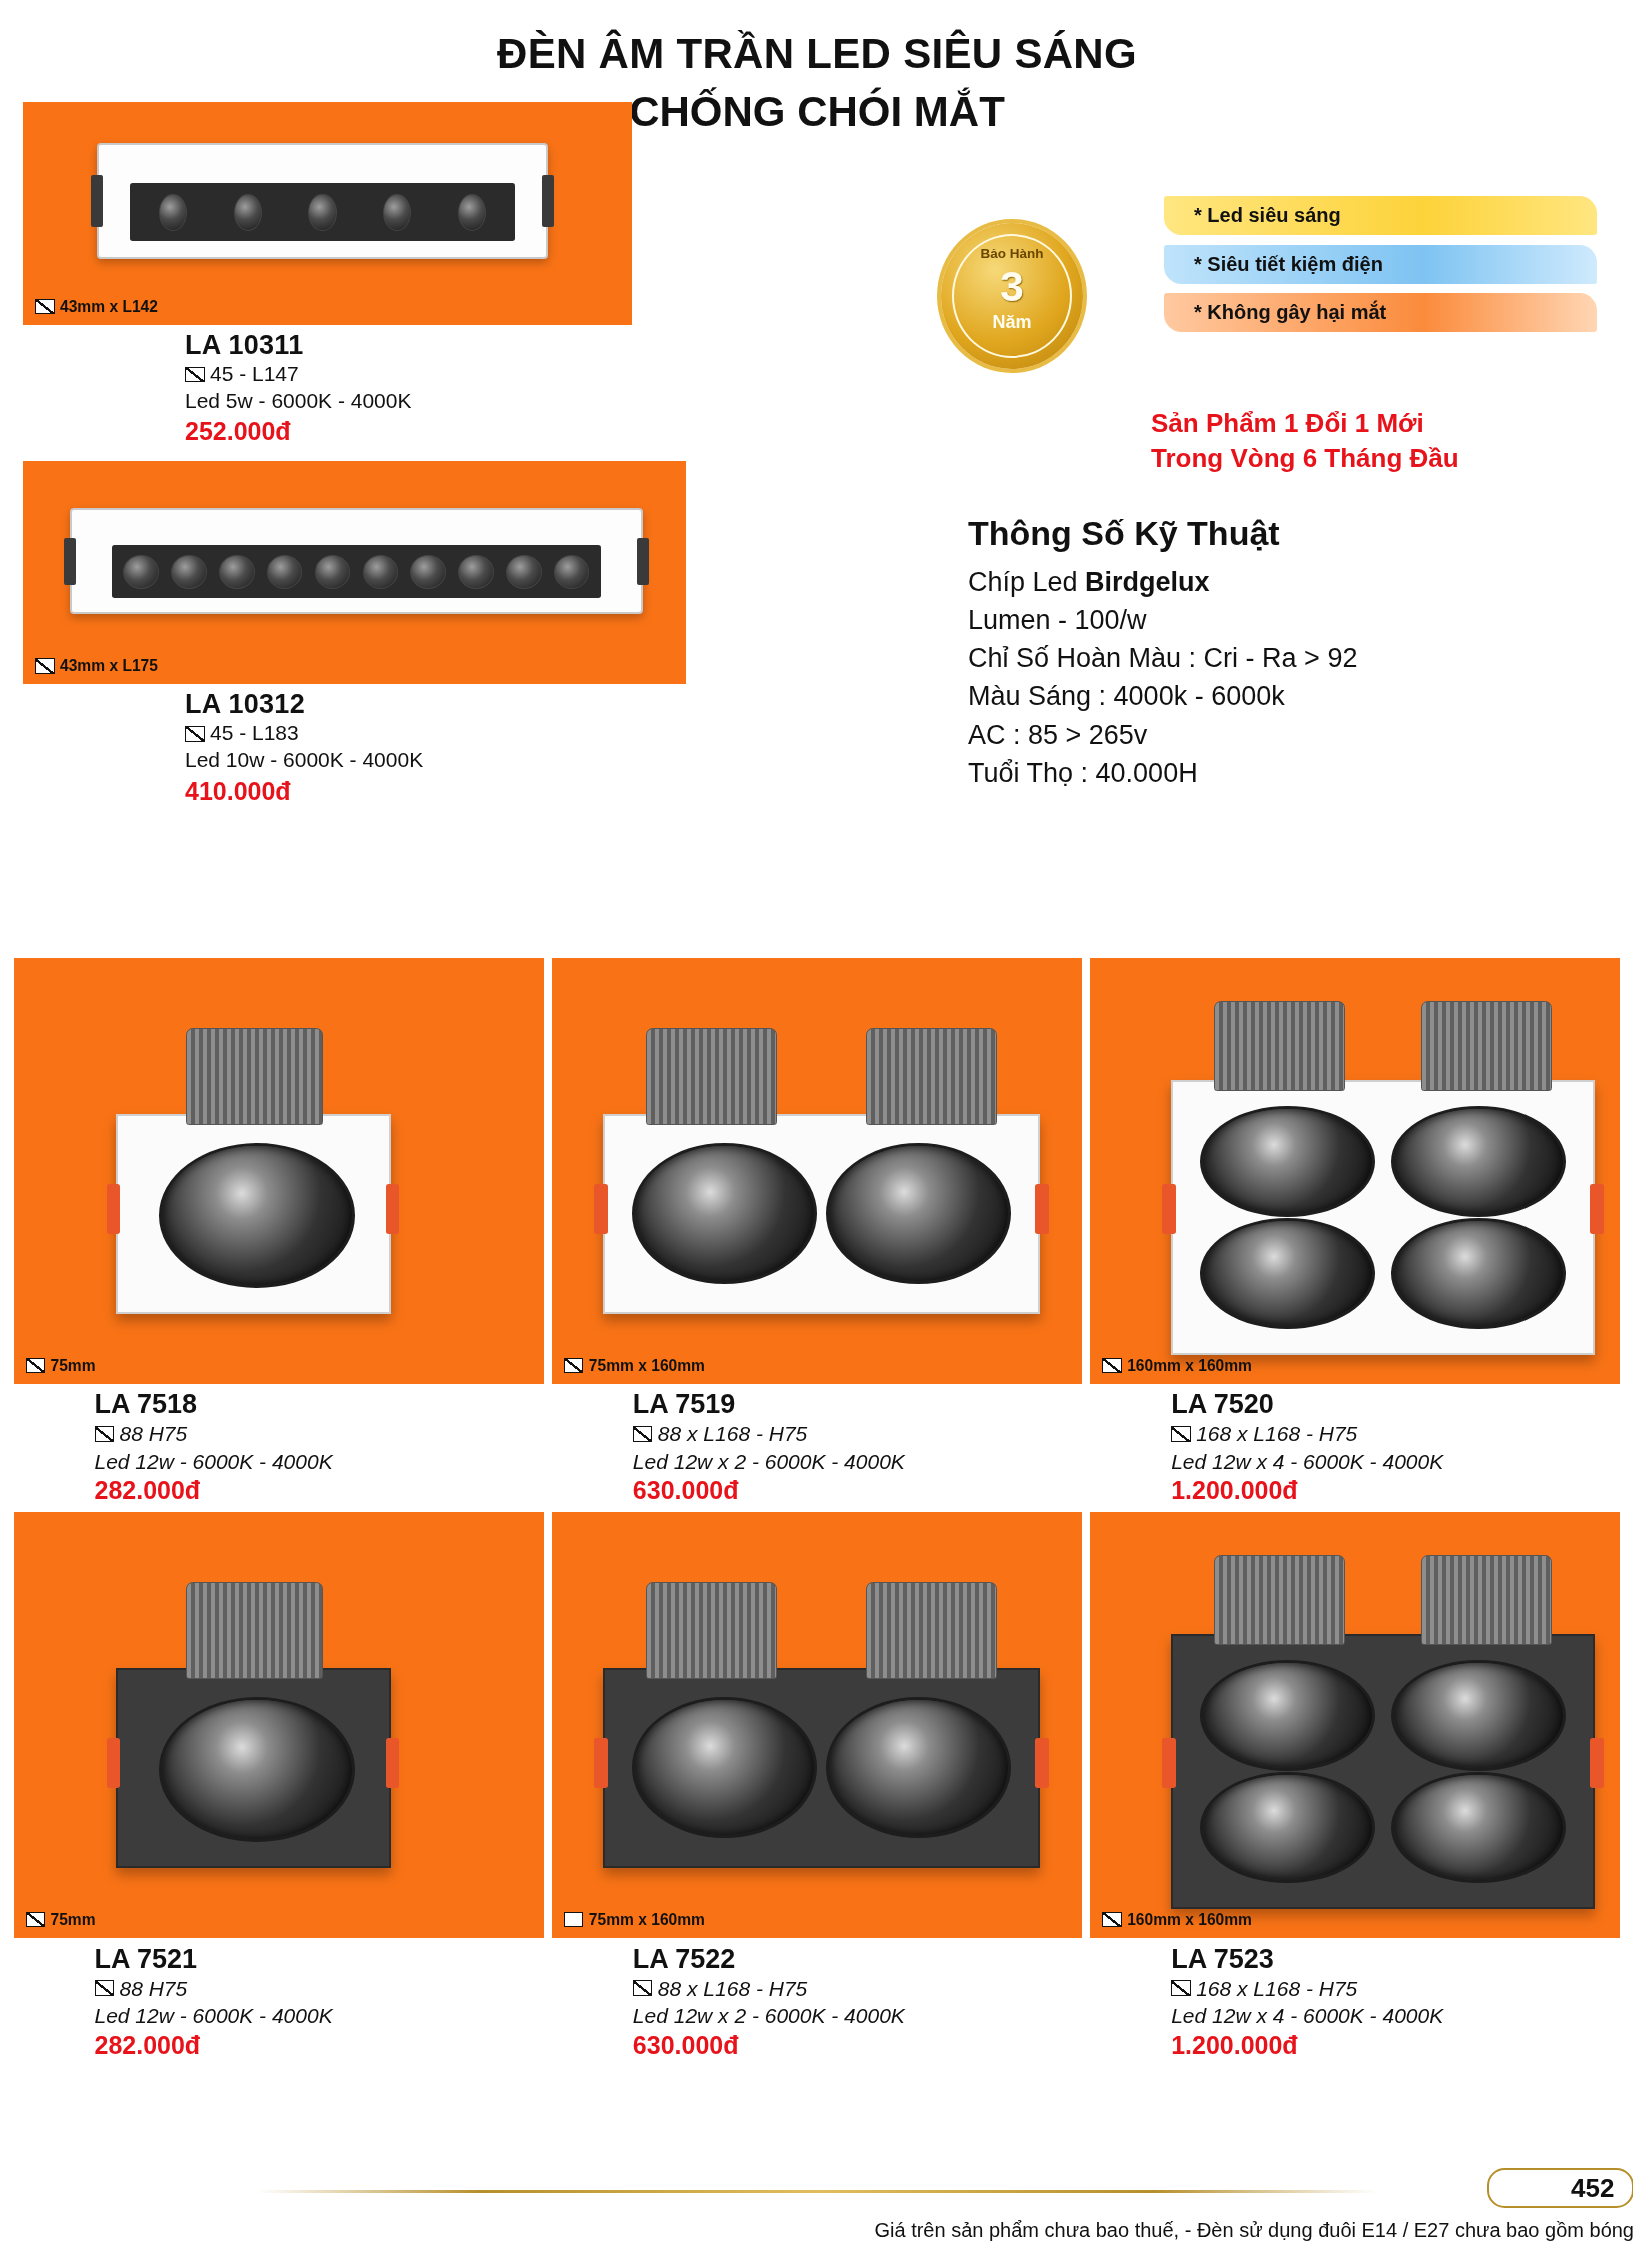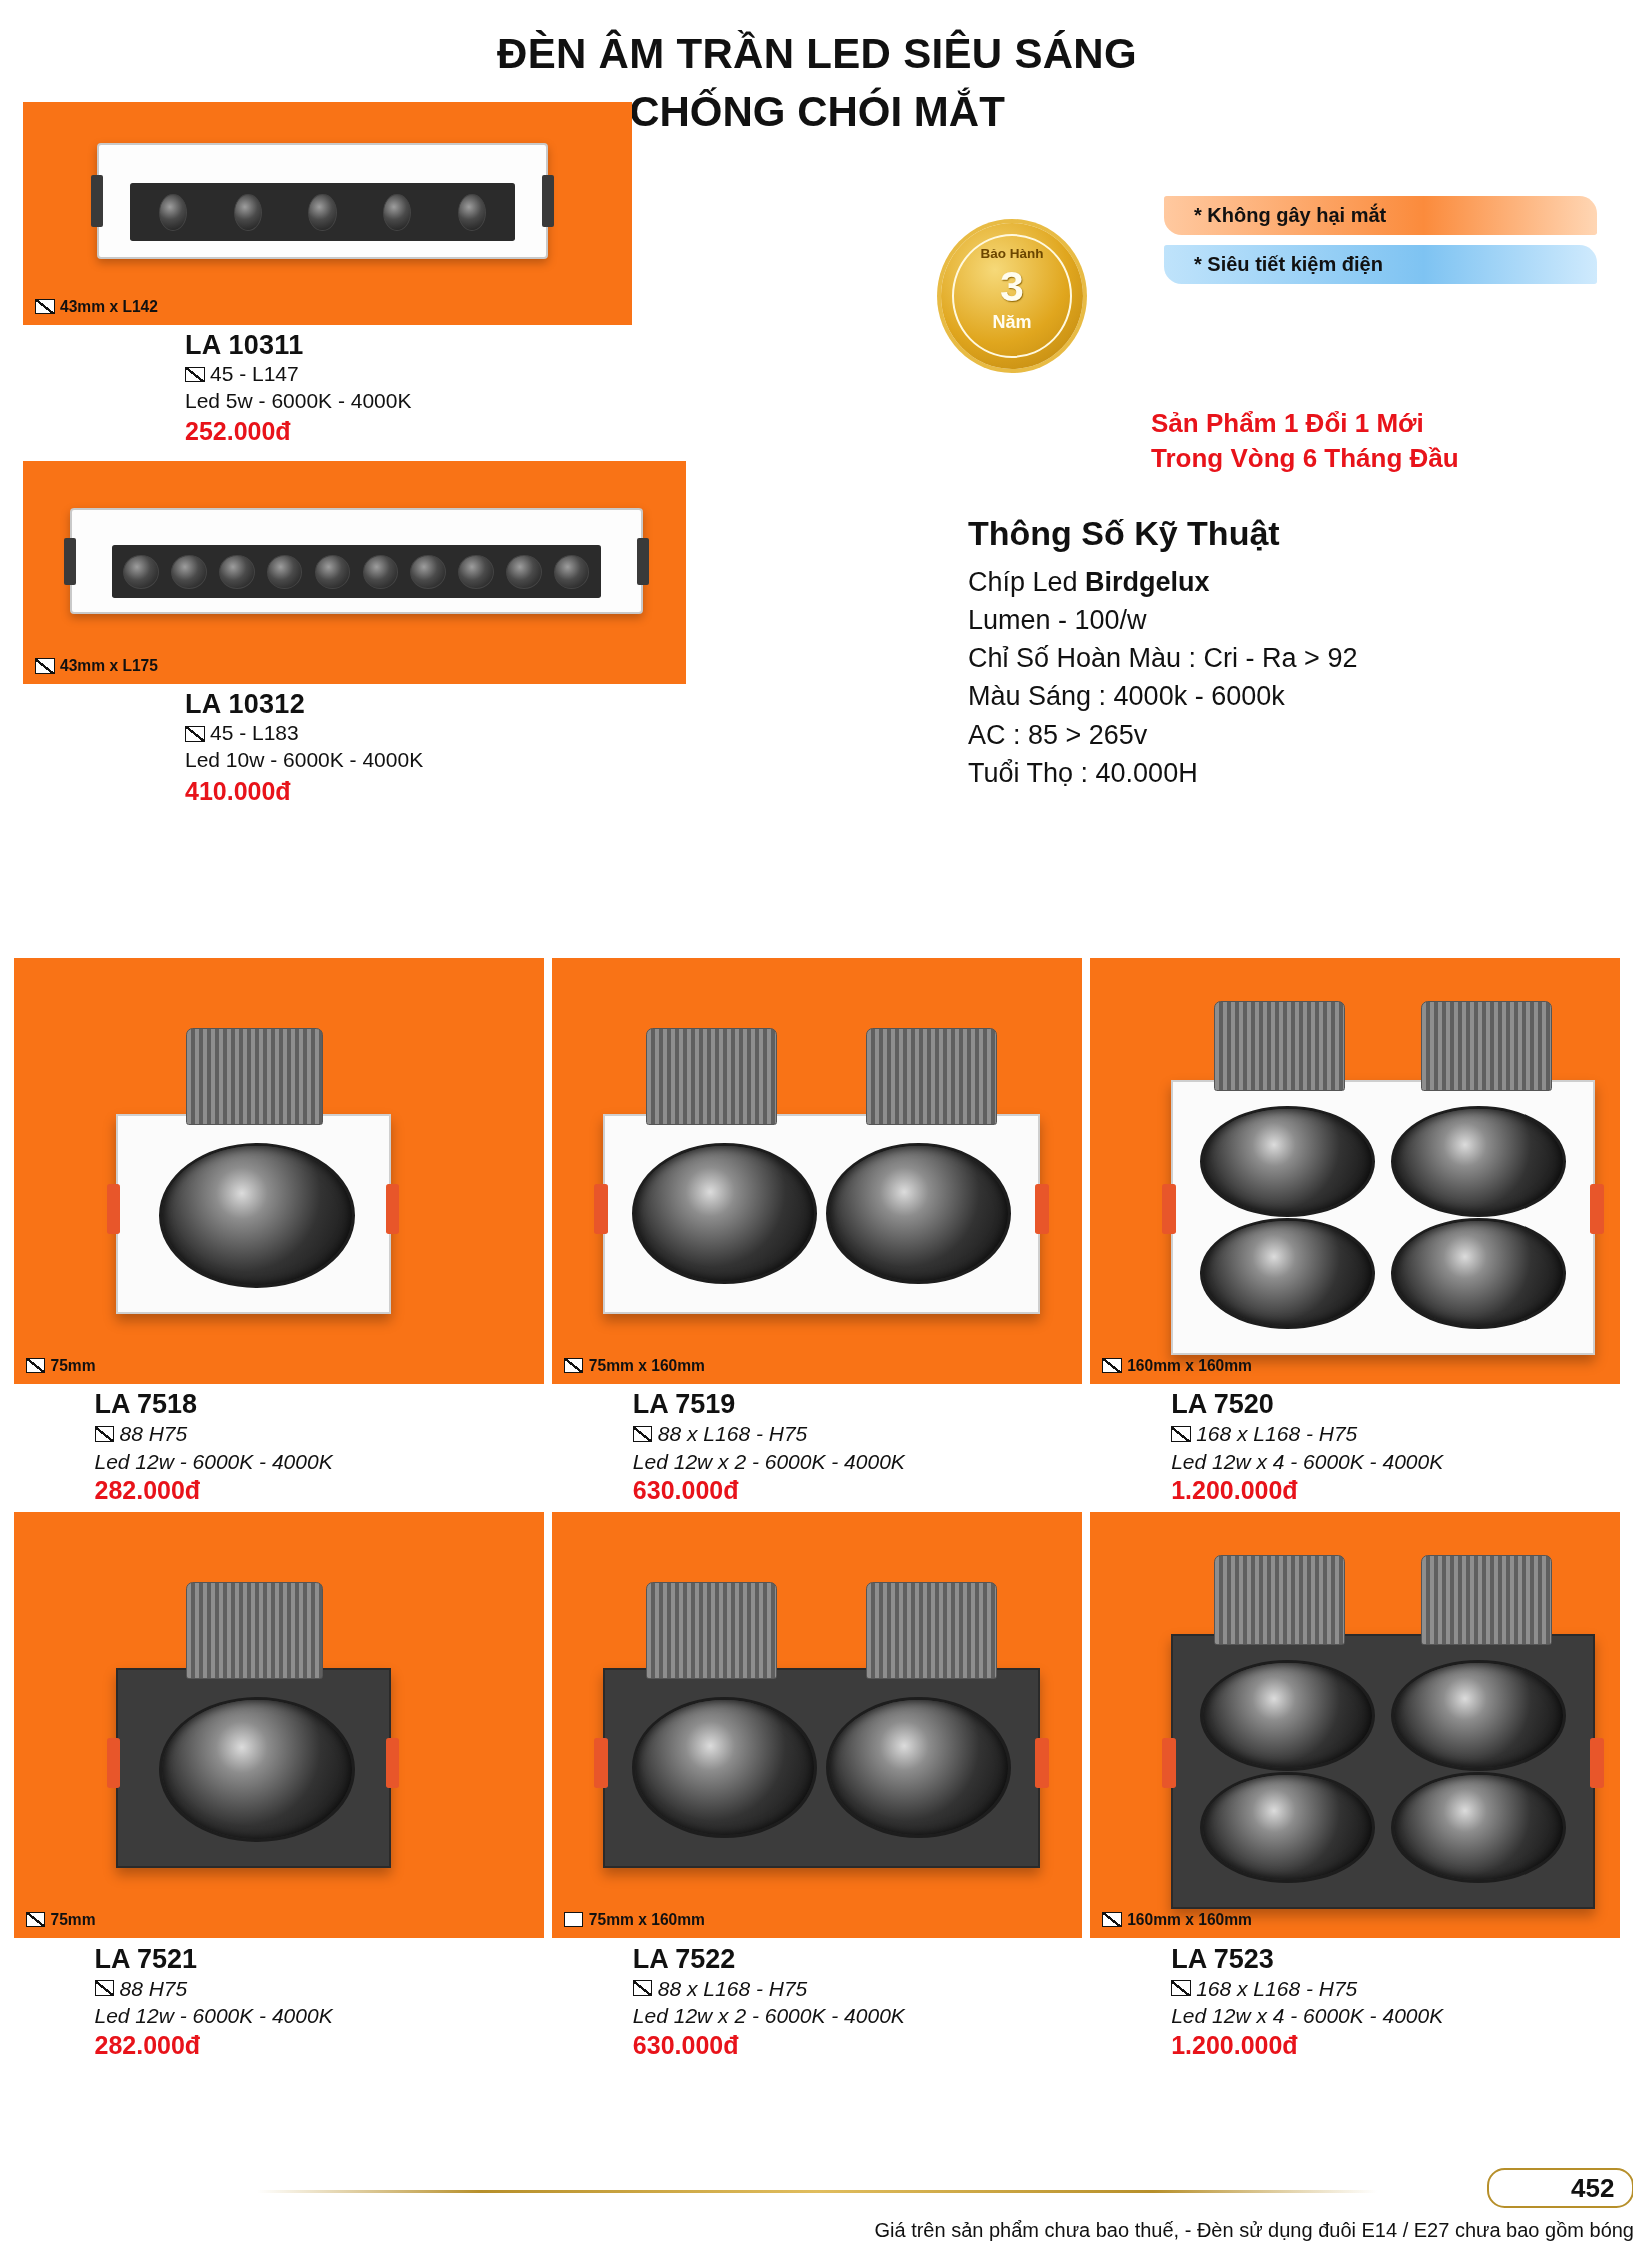--- a/index.html
+++ b/index.html
@@ -447,22 +447,23 @@
   </div>
 
   <div class="warranty">
     <div class="seal"></div>
     <div class="seal-text-top">Bảo Hành</div>
     <div class="seal-num">3</div>
     <div class="seal-unit">Năm</div>
   </div>
 
   <div class="banners">
+    <div class="banner b1">* Led siêu sáng</div>
+    <div class="banner b2">* Siêu tiết kiệm điện</div>
     <div class="banner b3">* Không gây hại mắt</div>
-    <div class="banner b2">* Siêu tiết kiệm điện</div>
   </div>
 
   <div class="promo">
     <div>Sản Phẩm 1 Đổi 1 Mới</div>
     <div>Trong Vòng 6 Tháng Đầu</div>
   </div>
 
   <div class="tech">
     <div class="title">Thông Số Kỹ Thuật</div>
     <div class="row">

